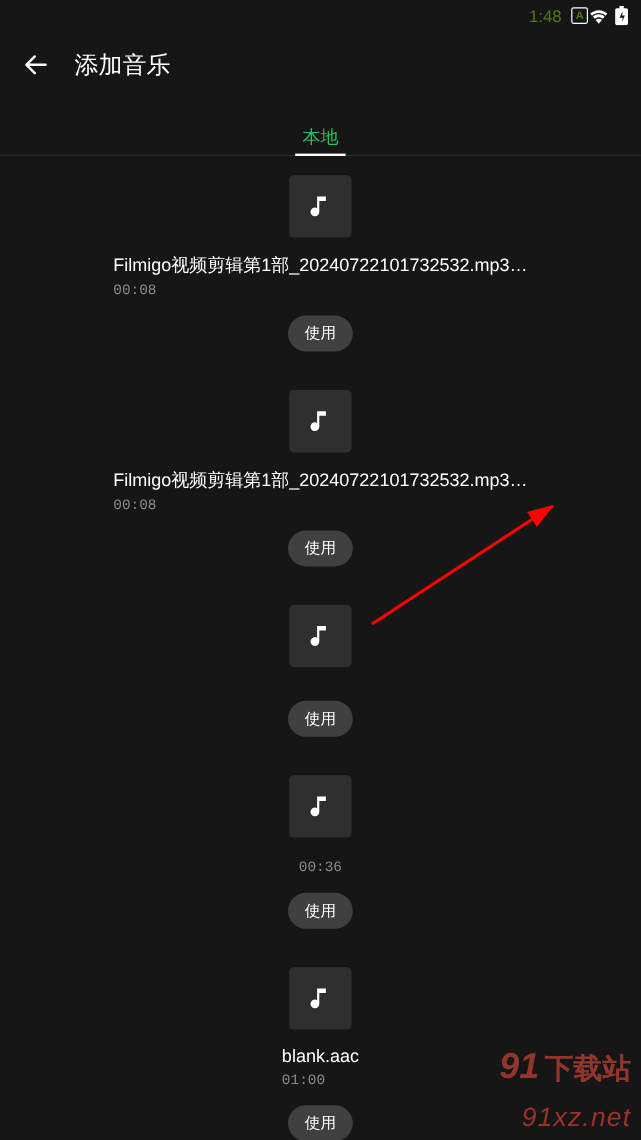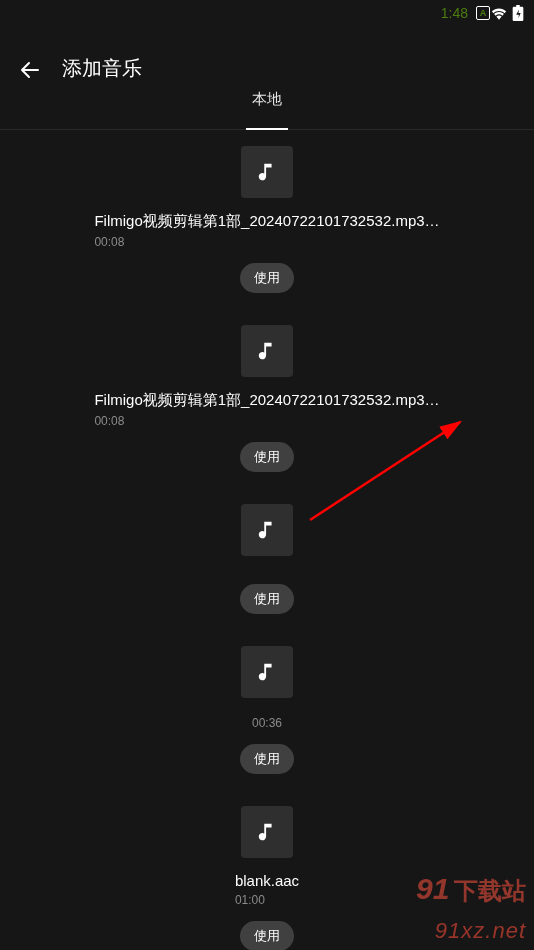--- a/index.html
+++ b/index.html
@@ -3,33 +3,33 @@
   <meta charset="utf-8">
   <style>
     * { margin: 0; padding: 0; box-sizing: border-box; }
     html, body { width: 534px; height: 950px; background: #161616; font-family: -apple-system, "Helvetica Neue", Arial, sans-serif; overflow: hidden; position: relative; }
 
     .status-bar { height: 26px; display: flex; align-items: center; justify-content: flex-end; padding: 0 10px 0 18px; color: #4d7c0f; font-size: 14px; font-weight: 500; }
     .status-left { display: flex; align-items: center; gap: 8px; }
     .status-right { display: flex; align-items: center; gap: 4px; }
     .a-box { display:inline-flex; align-items:center; justify-content:center; width:14px; height:14px; border:1px solid #fff; border-radius:2px; font-size:9px; font-weight:700; }
 
-    .header { height: 56px; display: flex; align-items: flex-end; padding: 0 18px; gap: 20px; }
+    .header { height: 56px; display: flex; align-items: center; padding: 0 18px; gap: 20px; }
     .header-title { color: #fff; font-size: 20px; font-weight: 400; }
 
     .tabs { height: 48px; display: flex; justify-content: center; align-items: flex-end; border-bottom: 1px solid #2a2a2a; }
-    .tab { color: #e5e5e5; font-size: 15px; padding: 0 12px 20px 12px; position: relative; }
+    .tab { color: #22c55e; font-size: 15px; padding: 0 12px 5px 12px; position: relative; }
     .tab.active::after { content:""; position:absolute; left:6px; right:6px; bottom:-1px; height:2px; background:#fff; }
 
     .list { padding: 0; }
     .item { display:flex; align-items:center; padding: 16px 18px; gap: 14px; flex-direction: column; }
     .thumb { width: 52px; height: 52px; background:#2f2f2f; border-radius:4px; display:flex; align-items:center; justify-content:center; flex-shrink:0; }
     .info { flex:1; min-width:0; }
     .title { color:#fff; font-size:15px; white-space:nowrap; overflow:hidden; text-overflow:ellipsis; max-width: 360px; }
-    .duration { color:#8b8b8b; font-size:12px; margin-top:4px; }
+    .duration { color:#8b8b8b; font-size:12px; margin-top:4px;font-family:Liberation Mono, monospace; }
     .use-btn { background:#404040; color:#fff; font-size:13px; padding:6px 14px; border-radius:16px; border:none; cursor:pointer; flex-shrink:0; }
 
     .arrow-svg { position:absolute; pointer-events:none; }
     .watermark { position:absolute; right:8px; bottom:8px; text-align:right; line-height:1; }
     .wm-sub { color:#b03a2e; font-size:22px; font-style:italic; font-weight:400; letter-spacing:1px; opacity:0.85; }
   </style>
 </head>
 <body>
 
 <div class="status-bar">

